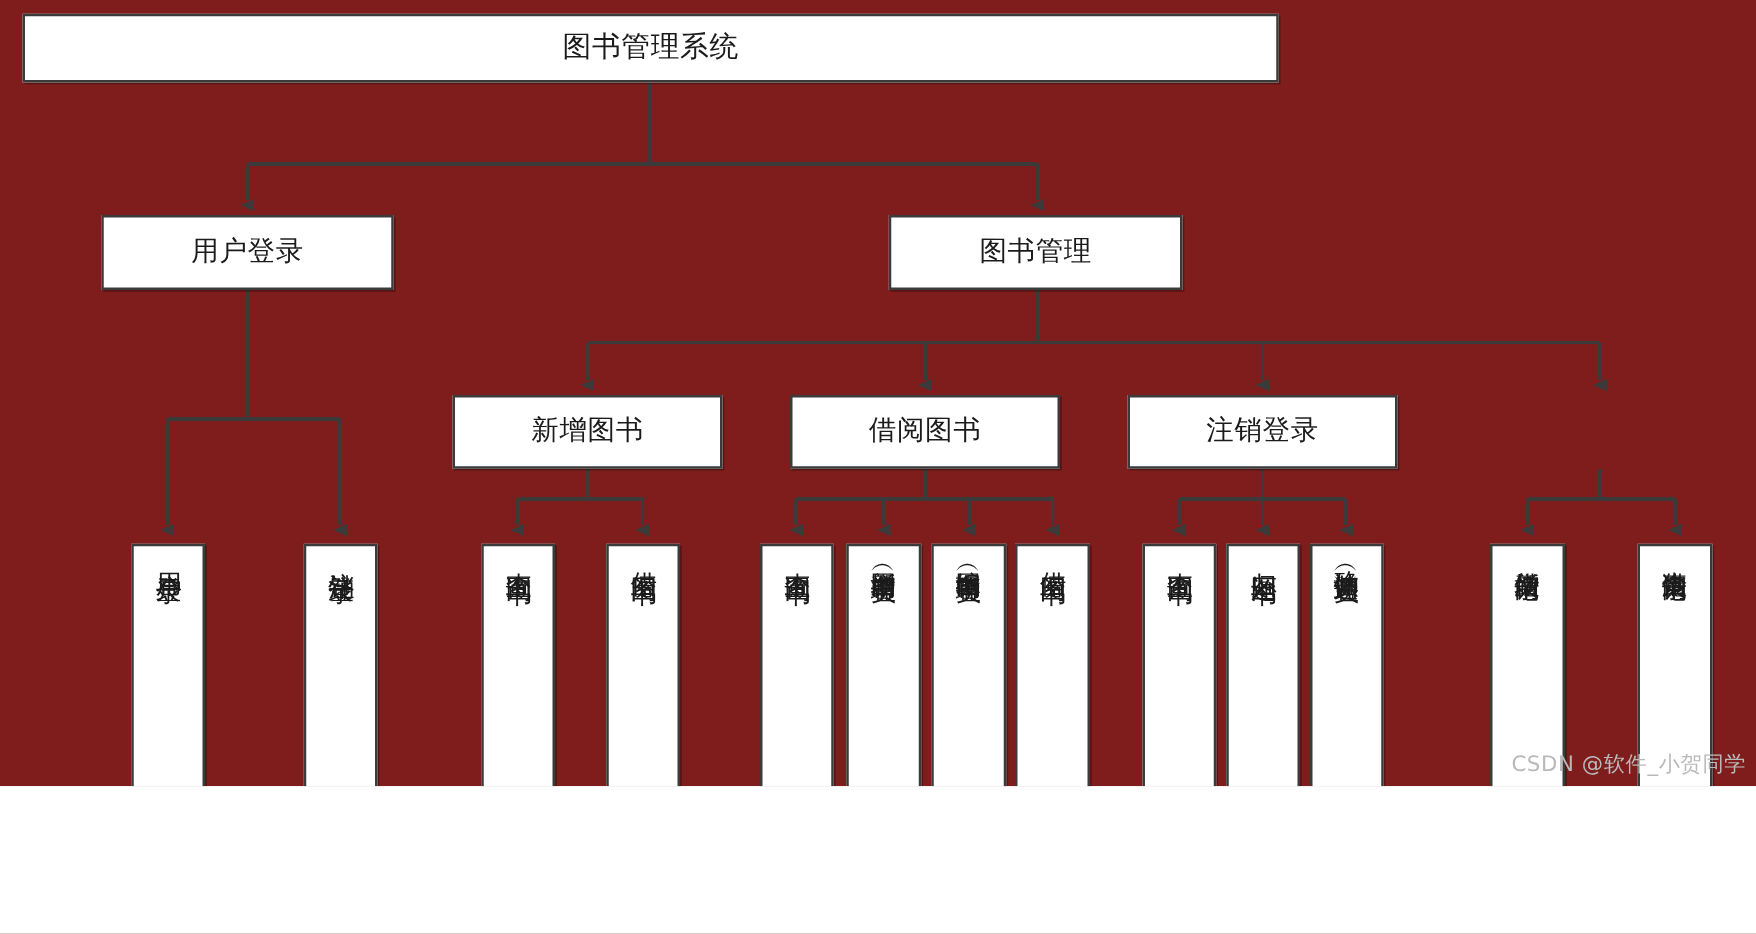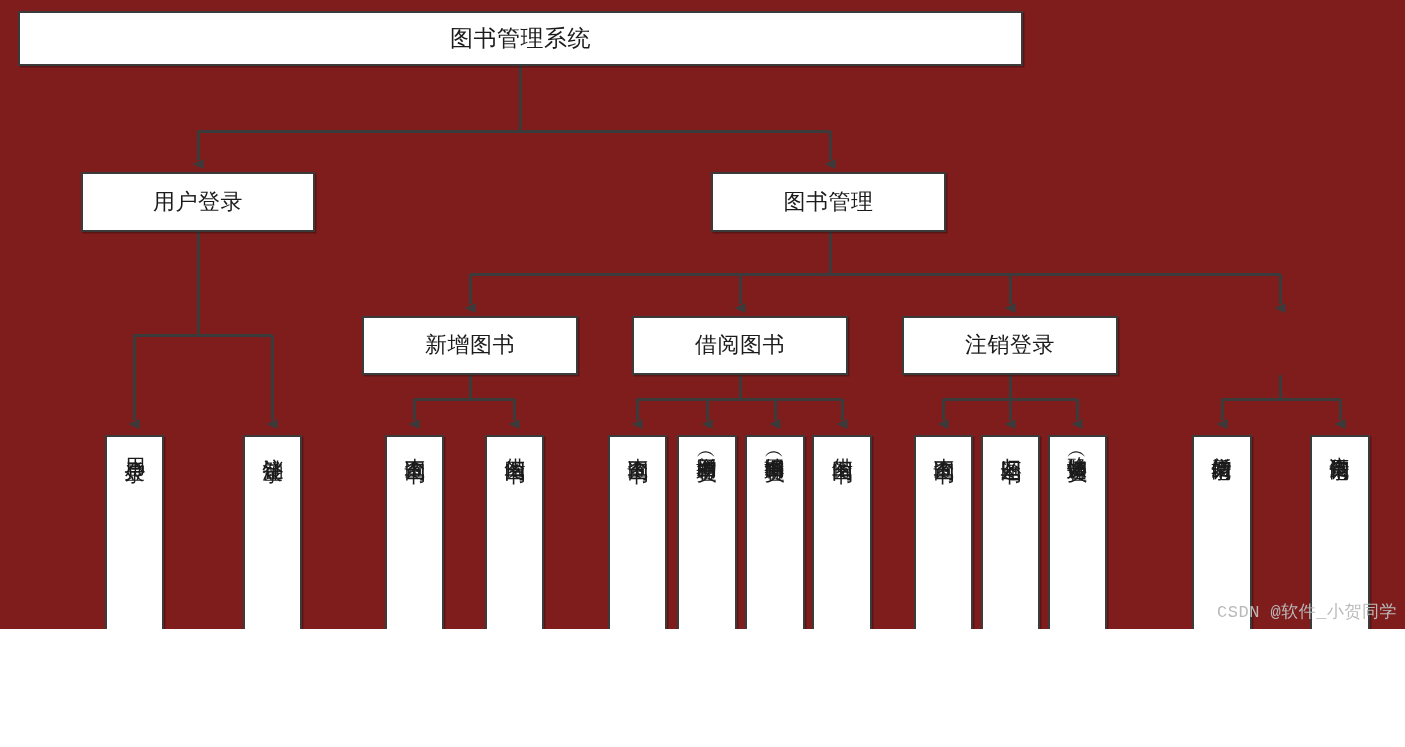--- a/index.html
+++ b/index.html
@@ -73,21 +73,20 @@
   }
   .watermark {
     position: absolute;
     right: 8px;
     bottom: 6px;
     font-size: 17px;
     color: #b9b9b9;
     letter-spacing: 0.5px;
     white-space: nowrap;
     z-index: 3;
-    font-family: Liberation Mono, monospace;
   }
 </style>
 </head>
 <body>
 
 <div id="canvas">
 
   <svg id="edges" viewBox="0 0 1405 747" width="1405" height="747" xmlns="http://www.w3.org/2000/svg">
     <defs>
       <marker id="arrow" markerWidth="10" markerHeight="11" refX="1" refY="5.5" orient="auto" markerUnits="userSpaceOnUse">

